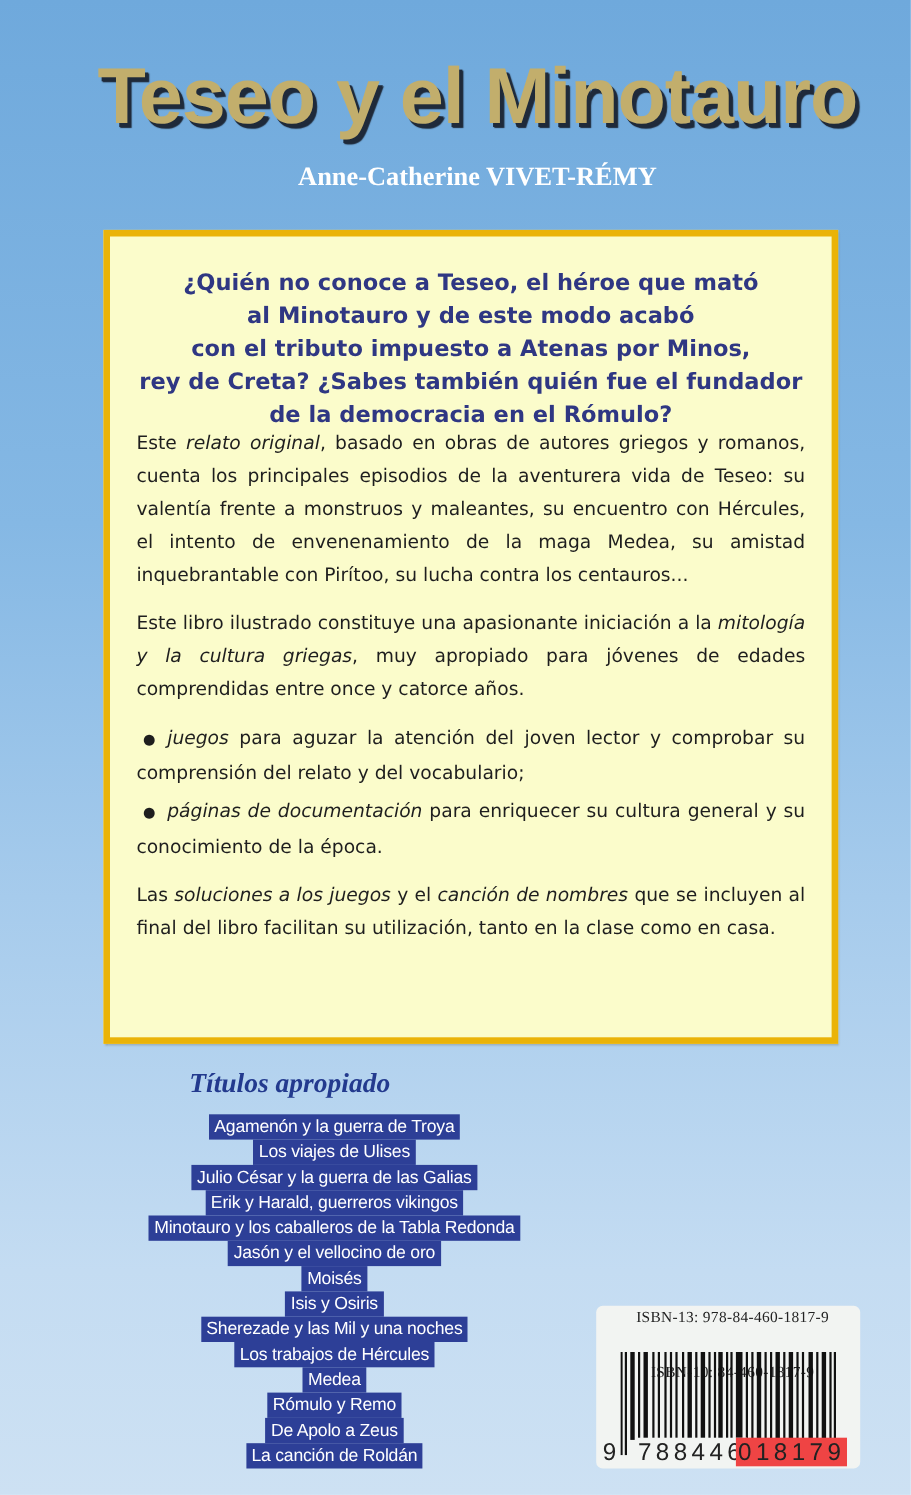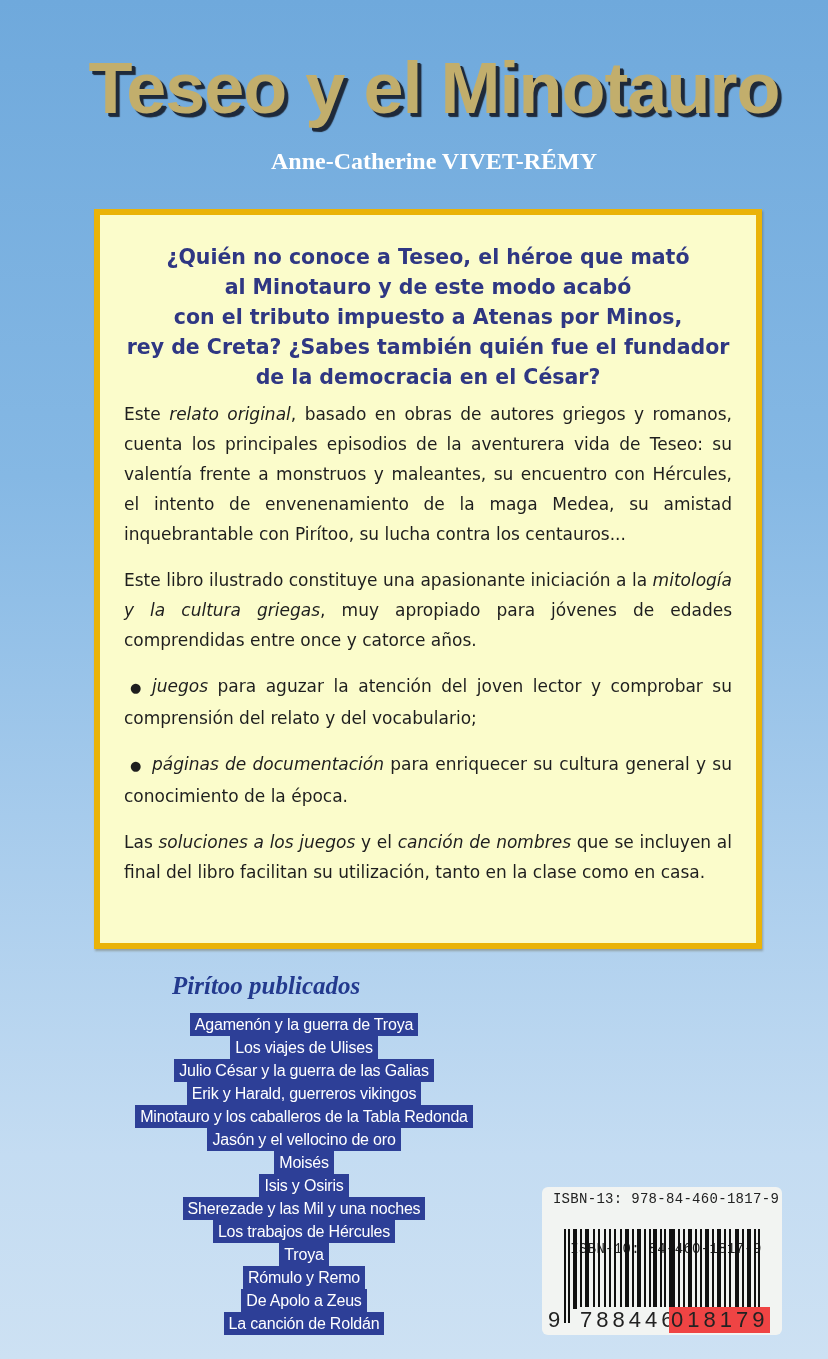--- a/index.html
+++ b/index.html
@@ -26,21 +26,21 @@
   .lead {
     margin: 27px 20px 0 20px; text-align: center;
     font-family: "DejaVu Sans", sans-serif; font-weight: bold; font-size: 20.5px;
     line-height: 30px; color: #2f3783;
   }
   .body-text {
     position: absolute; left: 24px; right: 24px; top: 168px;
     font-family: "DejaVu Sans", sans-serif; font-size: 17px; line-height: 30px; color: #1e1e1e;
     text-align: justify;
   }
-  .body-text p { margin: 16px 0 14px 0; }
+  .body-text p { margin: 5px 0 14px 0; }
   .body-text em { font-style: italic; }
   .bullet { display: inline-block; width: 28px; text-indent: 6px; }
   .bullet::before { content: "\25CF"; font-size: 13px; }
   .titles-heading {
     position: absolute; left: 172px; top: 972px;
     font-family: "Liberation Serif", serif; font-style: italic; font-weight: bold;
     font-size: 25px; color: #233a8e;
   }
   .titles-list {
     position: absolute; left: 134px; width: 340px; top: 1013px;
@@ -50,21 +50,21 @@
     background: #2d3f97; color: #ffffff; font-weight: normal; font-size: 16px;
     font-family: "Liberation Sans", sans-serif; line-height: 23px; padding: 0 5px;
     white-space: nowrap; letter-spacing: -0.2px;
   }
   .barcode-box {
     position: absolute; left: 542px; top: 1187px; width: 240px; height: 148px;
     background: #f2f4f2; border-radius: 6px;
   }
   .isbn13, .isbn10 {
     position: absolute; left: 0; width: 248px; text-align: center;
-    font-family: Liberation Mono, monospace; font-size: 14px; color: #222; letter-spacing: 0.3px;
+    font-family: Liberation Serif, serif; font-size: 14px; color: #222; letter-spacing: 0.3px;
   }
   .isbn13 { top: 4px; }
   .isbn10 { top: 22px; margin-top: 32px; }
   .bars {
     position: absolute; left: 22px; top: 42px; width: 196px; height: 94px;
   }
   .bar-digits {
     position: absolute; left: 6px; top: 120px; width: 230px;
     font-family: "Liberation Sans", sans-serif; font-size: 22px; color: #222; letter-spacing: 4px;
   }
@@ -78,45 +78,45 @@
 <div>
   <div class="title">Teseo y el Minotauro</div>
   <div class="author">Anne-Catherine VIVET-RÉMY</div>
 
   <div class="infobox">
     <div class="lead">
       <div>¿Quién no conoce a Teseo, el héroe que mató</div>
       <div>al Minotauro y de este modo acabó</div>
       <div>con el tributo impuesto a Atenas por Minos,</div>
       <div>rey de Creta? ¿Sabes también quién fue el fundador</div>
-      <div>de la democracia en el César?</div>
+      <div>de la democracia en el Rómulo?</div>
     </div>
 
     <div class="body-text">
       <p><span>Este </span><em>relato original</em><span>, basado en obras de autores griegos y romanos, cuenta los principales episodios de la aventurera vida de Teseo: su valentía frente a monstruos y maleantes, su encuentro con Hércules, el intento de envenenamiento de la maga Medea, su amistad inquebrantable con Pirítoo, su lucha contra los centauros...</span></p>
       <p><span>Este libro ilustrado constituye una apasionante iniciación a la </span><em>mitología y la cultura griegas</em><span>, muy apropiado para jóvenes de edades comprendidas entre once y catorce años.</span></p>
       <p style="margin-bottom:4px"><span class="bullet"></span><em>juegos</em><span> para aguzar la atención del joven lector y comprobar su comprensión del relato y del vocabulario;</span></p>
       <p><span class="bullet"></span><em>páginas de documentación</em><span> para enriquecer su cultura general y su conocimiento de la época.</span></p>
       <p><span>Las </span><em>soluciones a los juegos</em><span> y el </span><em>canción de nombres</em><span> que se incluyen al final del libro facilitan su utilización, tanto en la clase como en casa.</span></p>
     </div>
   </div>
 
-  <div class="titles-heading">Pirítoo publicados</div>
+  <div class="titles-heading">Títulos apropiado</div>
   <div class="titles-list">
     <div class="title-item">Agamenón y la guerra de Troya</div>
     <div class="title-item">Los viajes de Ulises</div>
     <div class="title-item">Julio César y la guerra de las Galias</div>
     <div class="title-item">Erik y Harald, guerreros vikingos</div>
     <div class="title-item">Minotauro y los caballeros de la Tabla Redonda</div>
     <div class="title-item">Jasón y el vellocino de oro</div>
     <div class="title-item">Moisés</div>
     <div class="title-item">Isis y Osiris</div>
     <div class="title-item">Sherezade y las Mil y una noches</div>
     <div class="title-item">Los trabajos de Hércules</div>
-    <div class="title-item">Troya</div>
+    <div class="title-item">Medea</div>
     <div class="title-item">Rómulo y Remo</div>
     <div class="title-item">De Apolo a Zeus</div>
     <div class="title-item">La canción de Roldán</div>
   </div>
 
   <div class="barcode-box">
     <div class="isbn13">ISBN-13: 978-84-460-1817-9</div>
     <div class="isbn10">ISBN-10: 84-460-1817-9</div>
     <svg class="bars" viewBox="0 0 196 94" preserveAspectRatio="none">
       <g fill="#111">

